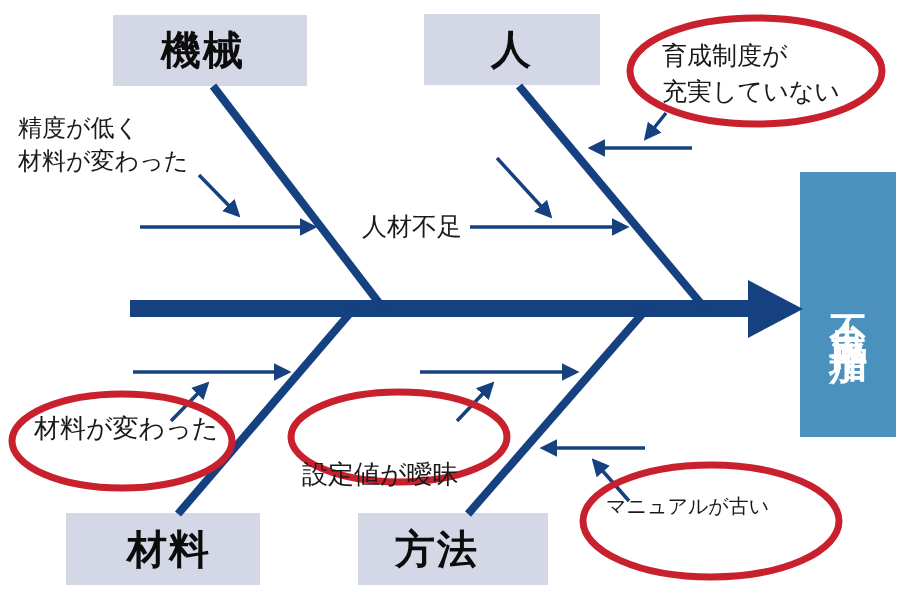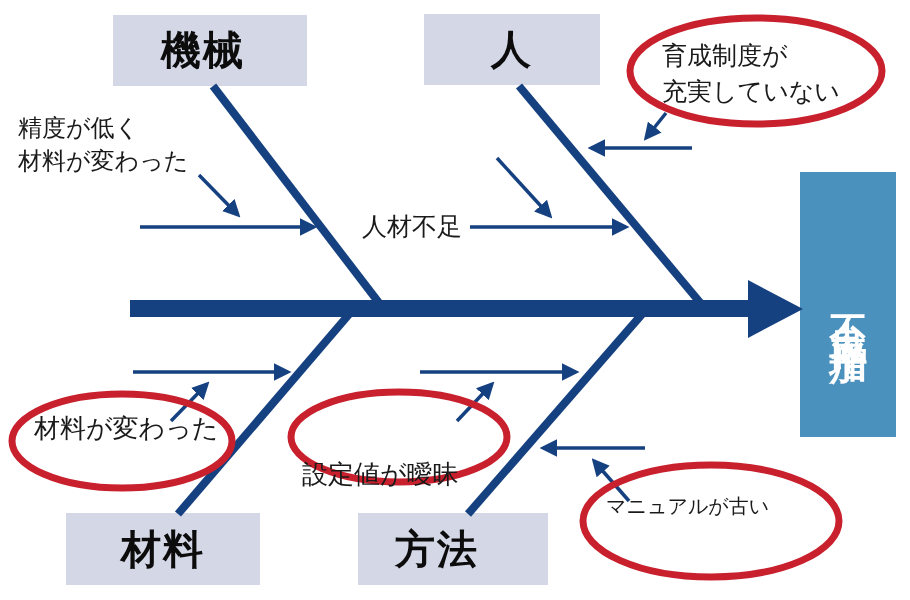--- a/index.html
+++ b/index.html
@@ -76,21 +76,21 @@
     <line class="sub" x1="629" y1="501" x2="594" y2="461" marker-end="url(#ah)" stroke="#164180"></line>
 
     <ellipse class="hl" cx="756" cy="71" rx="126" ry="53" stroke="#c9202e"></ellipse>
     <ellipse class="hl" cx="122" cy="441" rx="110" ry="47" stroke="#c9202e"></ellipse>
     <ellipse class="hl" cx="399" cy="437" rx="108" ry="45" stroke="#c9202e"></ellipse>
     <ellipse class="hl" cx="711" cy="521" rx="128" ry="56" stroke="#c9202e"></ellipse>
   </svg>
 
   <div class="lbl cat" style="left:113px;top:15px;width:180px;height:71px;border-radius:10px;">機械</div>
   <div class="lbl cat" style="left:424px;top:14px;width:176px;height:71px;">人</div>
-  <div class="lbl cat" style="left:66px;top:513px;width:194px;height:72px;">材料</div>
+  <div class="lbl cat" style="left:72px;top:513px;width:194px;height:72px;">材料</div>
   <div class="lbl cat" style="left:358px;top:513px;width:158px;height:72px;">方法</div>
 
   <div class="lbl effect" style="left:800px;top:172px;width:96px;height:265px;">不良率増加</div>
 
   <div class="lbl cause" style="left:18px;top:112px;">
     <div>精度が低く</div>
     <div>材料が変わった</div>
   </div>
 
 

